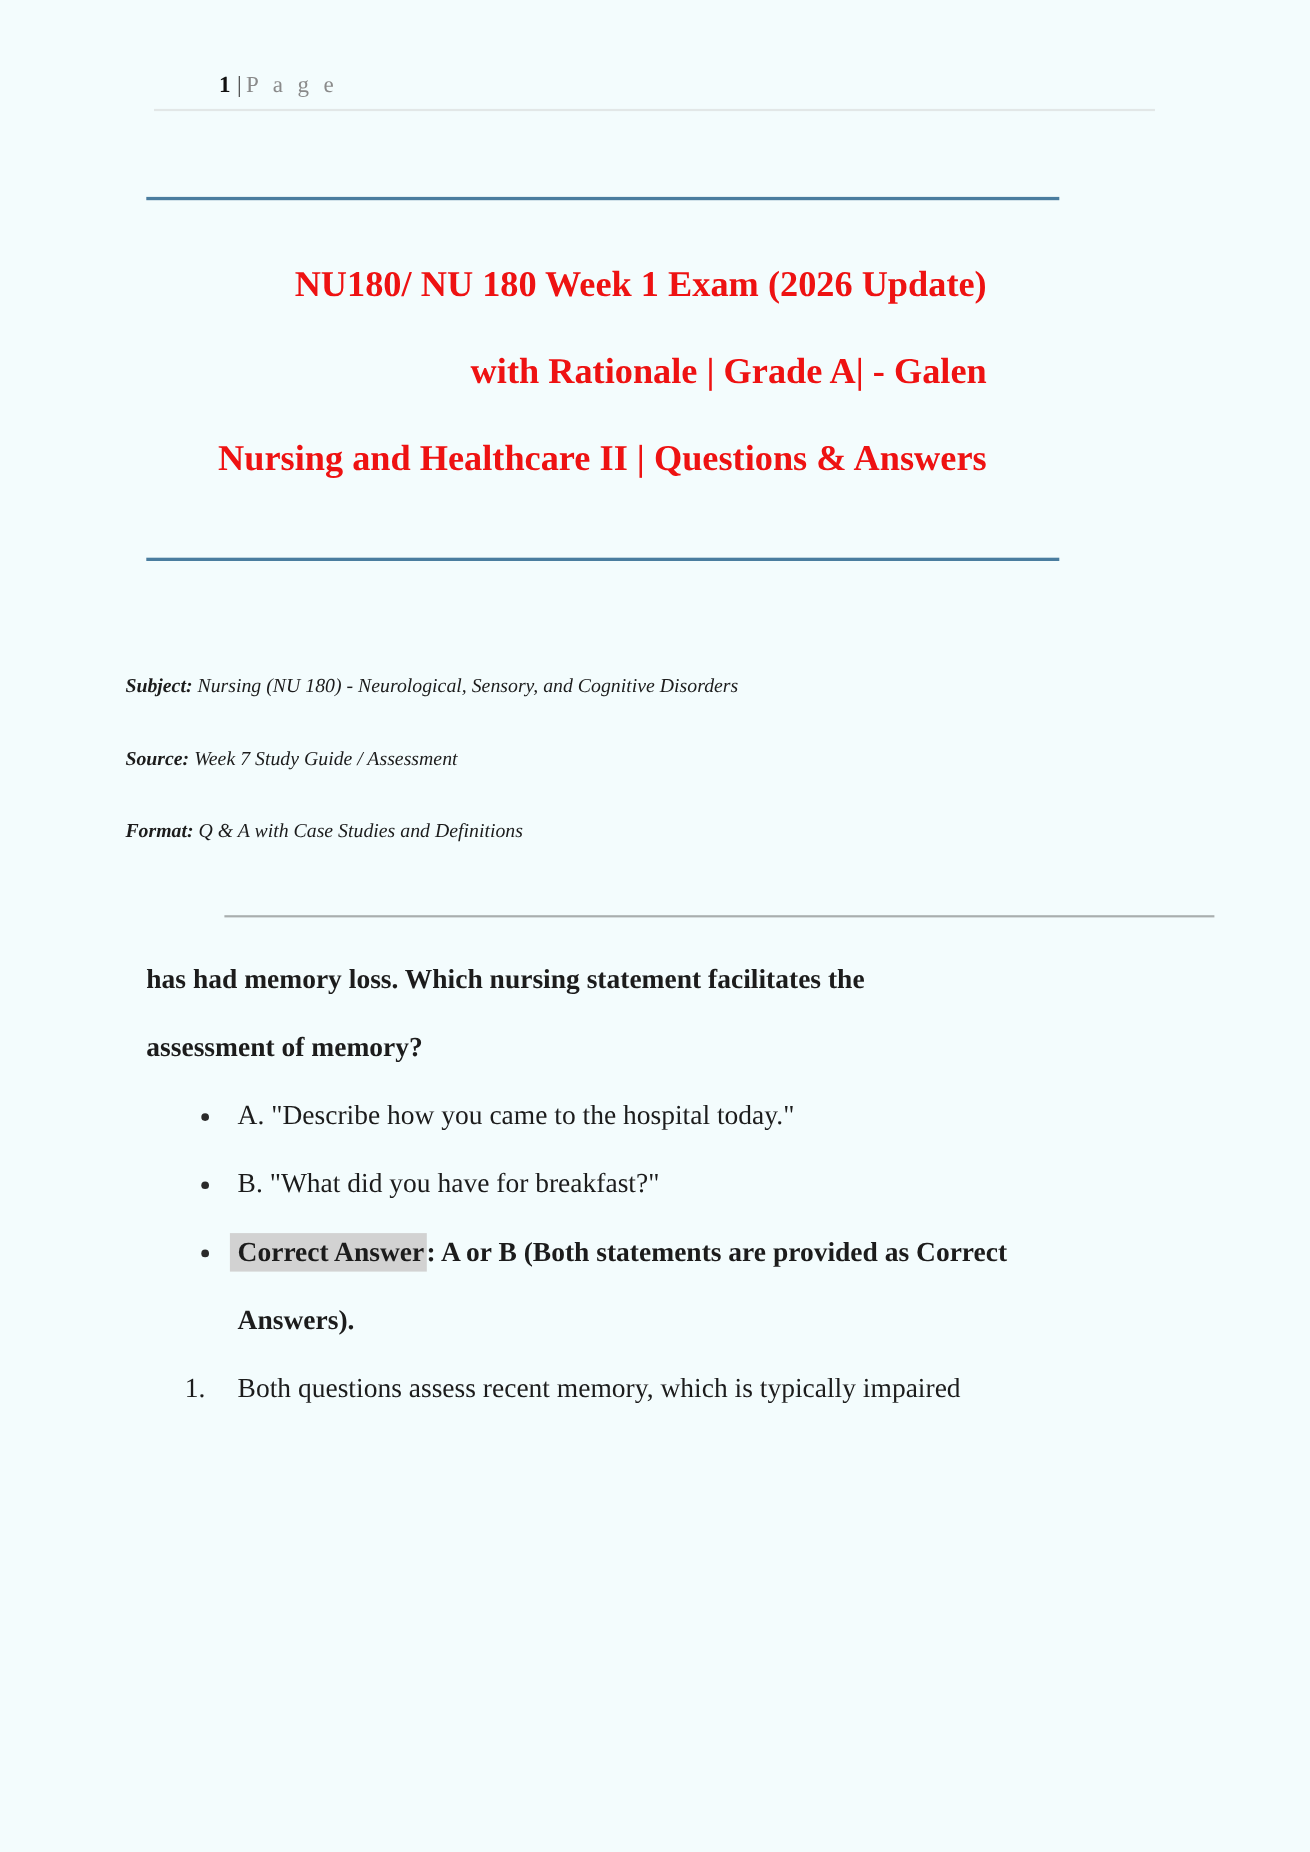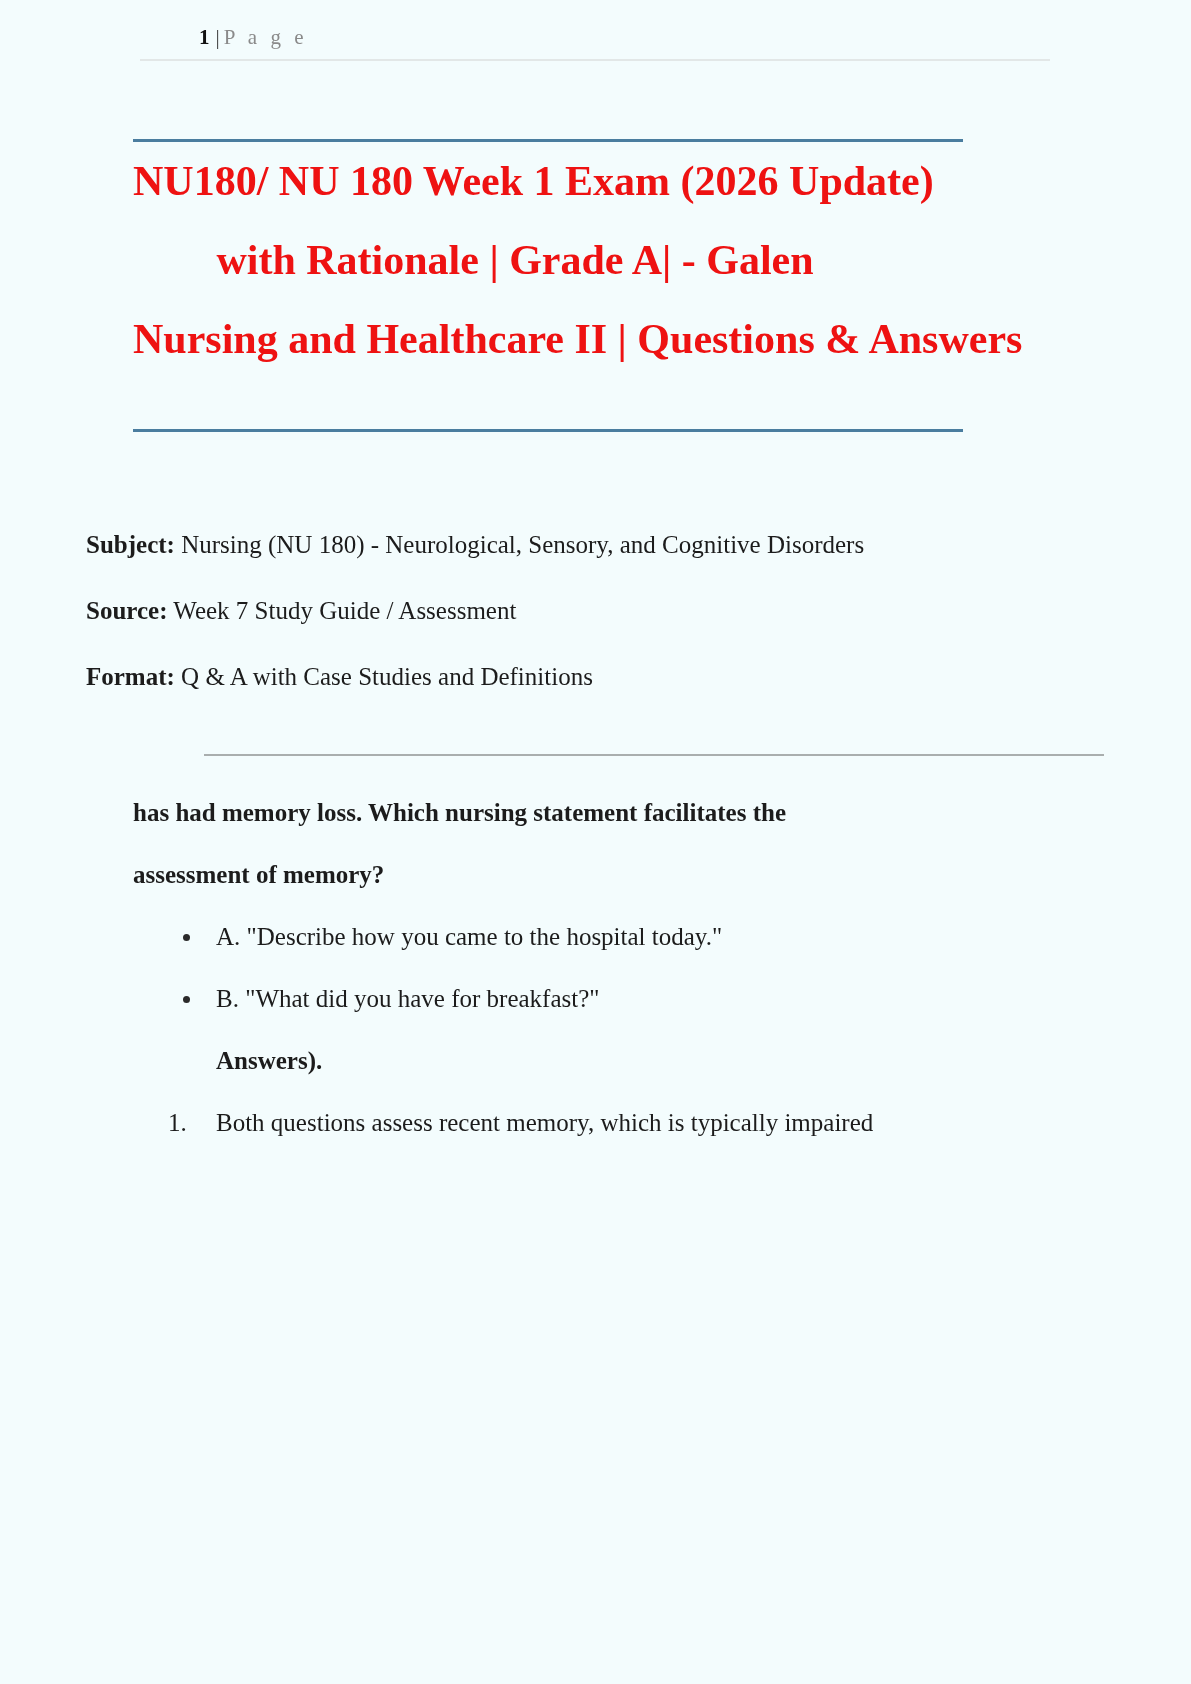--- a/index.html
+++ b/index.html
@@ -13,21 +13,21 @@
     height: 1684px;
     margin: 0 auto;
     background: #f3fcfd;
     font-family: "Liberation Serif", "DejaVu Serif", serif;
     color: #1c1c1c;
     overflow: hidden;
   }
 
   
   .page-header {
-    padding-top: 24px;
+    padding-top: 64px;
     margin-left: 199px;
     font-size: 21px;
     line-height: 26px;
     color: #1c1c1c;
     white-space: nowrap;
   }
   .page-header .num { font-weight: bold; color: #111; }
   .page-header .sep { color: #444; margin: 0 4px 0 6px; font-weight: normal; }
   .page-header .pagelabel {
     color: #8a8a8a;
@@ -47,32 +47,34 @@
     height: 3px;
     background: #4a7d9f;
   }
   .title-rule.top { margin-top: 78px; }
   .title-rule.bottom { margin-top: 50px; }
   .title-lines {
     margin-left: 133px;
     width: 830px;
     padding-right: 66px;
     box-sizing: border-box;
-    text-align: center;
+    text-align: right;
     color: #ee1212;
     font-weight: bold;
-    font-size: 42px;
+    font-size: 33px;
+    margin-top: 38px;
   }
   .title-line { line-height: 79px; white-space: nowrap; }
 
   
   .meta-block {
     margin-top: 80px;
-    margin-left: 86px;
-    font-size: 25px;
+    margin-left: 114px;
+    font-size: 18px;
+    font-style: italic;
   }
   .meta-row { line-height: 66px; white-space: nowrap; }
   .meta-label { font-weight: bold; }
 
   
   .section-divider {
     margin-top: 44px;
     margin-left: 204px;
     width: 900px;
     height: 2px;
@@ -167,20 +169,24 @@
 
   <div class="bullet-list">
     <div class="bullet-row">
       <span class="bullet-dot"></span>
       <span>A. "Describe how you came to the hospital today."</span>
     </div>
     <div class="bullet-row">
       <span class="bullet-dot"></span>
       <span>B. "What did you have for breakfast?"</span>
     </div>
+    <div class="bullet-row bold">
+      <span class="bullet-dot"></span>
+      <span class="hl">Correct Answer</span><span>: A or B (Both statements are provided as Correct</span>
+    </div>
     <div class="cont-line">Answers).</div>
   </div>
 
   <div class="numbered-item">
     <span class="num-marker">1.</span>
     <div class="n-line">Both questions assess recent memory, which is typically impaired</div>
   </div>
 
 </div>
 

